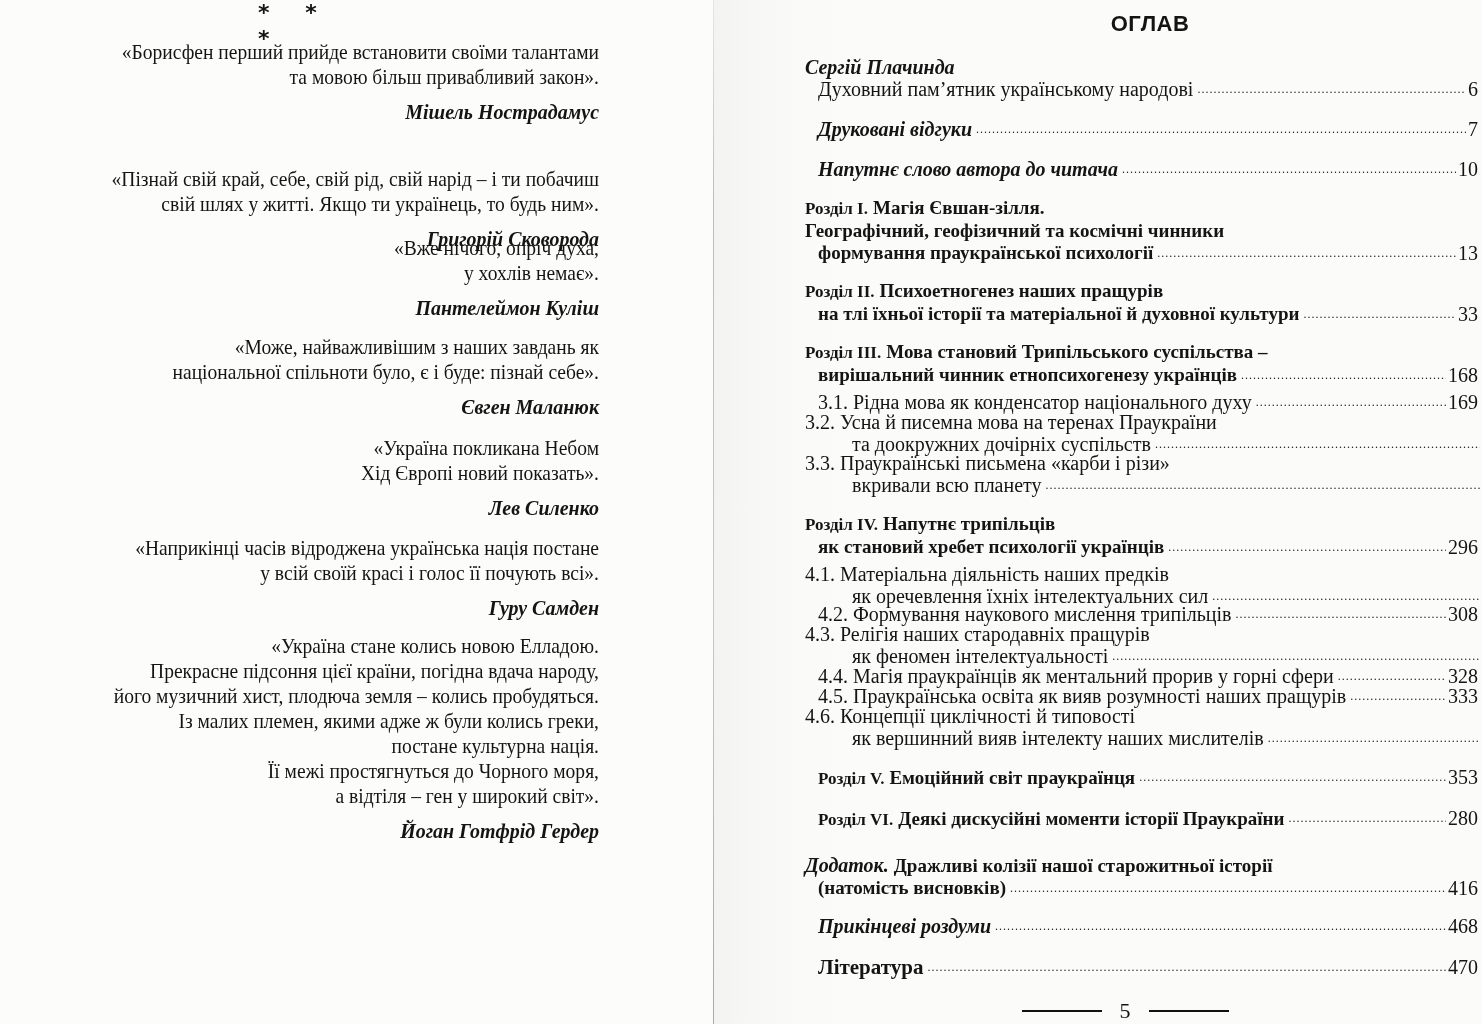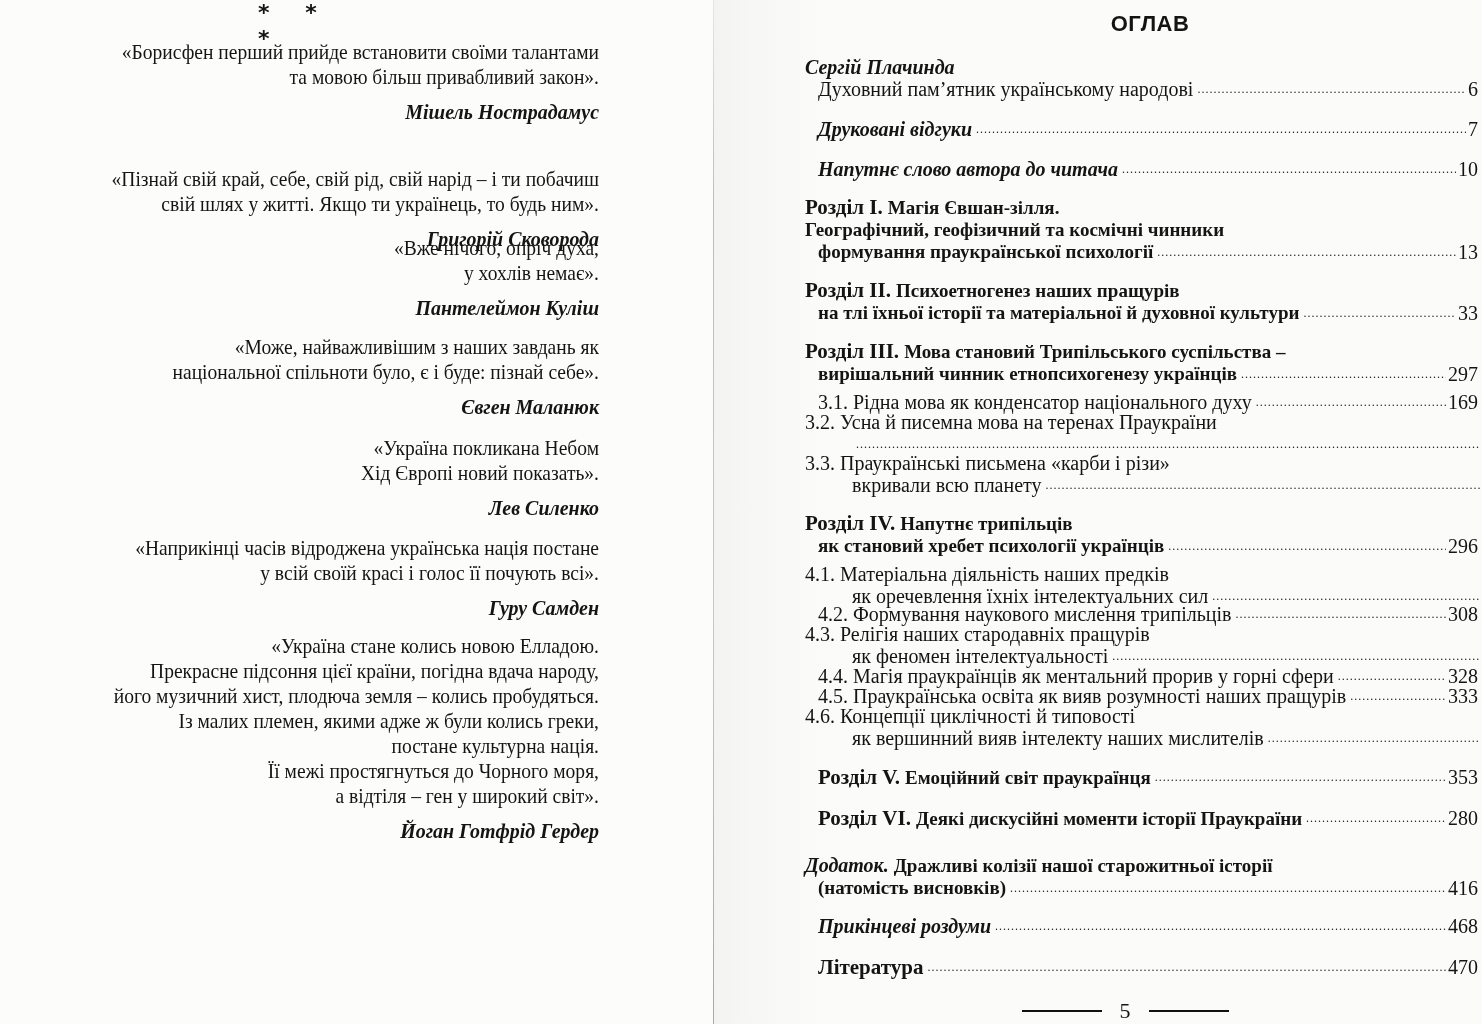--- a/index.html
+++ b/index.html
@@ -61,21 +61,21 @@
       flex: 1 1 auto; overflow: hidden; margin: 0 2px 0 4px;
       font-size: 12px; letter-spacing: 1px; color: #222;
     }
     .row .dots::before {
       content: "....................................................................................................................................................................................................................................................................";
     }
     .row .pg { flex: 0 0 auto; text-align: right; font-size: 20px; }
     .plain { display: block; font-size: 20px; line-height: 22px; white-space: nowrap; }
     .ital-b { font-style: italic; font-weight: bold; }
     .semib { font-weight: bold; font-size: 19px; }
-    .chap-label { font-weight: bold; font-size: 21px; }
+    .chap-label { font-weight: bold; font-size: 17px; }
     .indent { padding-left: 34px; }
 
     .page-number {
       position: absolute; top: 998px; left: 1000px; width: 250px; height: 26px;
       display: flex; align-items: center; justify-content: center; gap: 18px;
     }
     .page-number .rule { width: 80px; height: 2px; background: #111; }
     .page-number .num { font-size: 22px; line-height: 26px; }
   </style>
 </head>
@@ -178,35 +178,36 @@
       <span class="dots"></span>
       <span class="pg">33</span>
     </div>
   </div>
 
   <div class="entry" style="top:340px;">
     <span class="plain"><span class="chap-label">Розділ III.</span> <span class="semib">Мова становий Трипільського суспільства –</span></span>
     <div class="row">
       <span class="txt semib">вирішальний чинник етнопсихогенезу українців</span>
       <span class="dots"></span>
-      <span class="pg">297</span>
+      <span class="pg">168</span>
     </div>
   </div>
 
   <div class="entry" style="top:391px;">
     <div class="row">
       <span class="txt">3.1. Рідна мова як конденсатор національного духу</span>
       <span class="dots"></span>
       <span class="pg">169</span>
     </div>
   </div>
 
   <div class="entry" style="top:411px;">
     <span class="plain">3.2. Усна й писемна мова на теренах Праукраїни</span>
     <div class="row indent">
+      <span class="txt">та доокружних дочірніх суспільств</span>
       <span class="dots"></span>
       <span class="pg">173</span>
     </div>
   </div>
 
   <div class="entry" style="top:452px;">
     <span class="plain">3.3. Праукраїнські письмена «карби і різи»</span>
     <div class="row indent">
       <span class="txt">вкривали всю планету</span>
       <span class="dots"></span>

